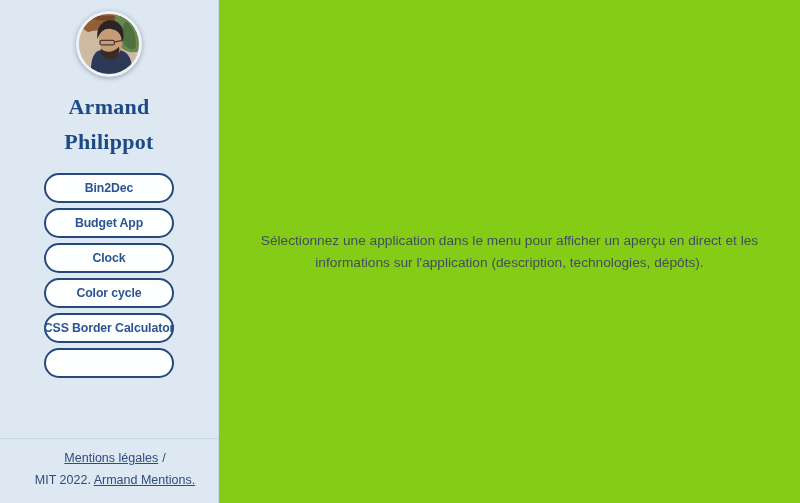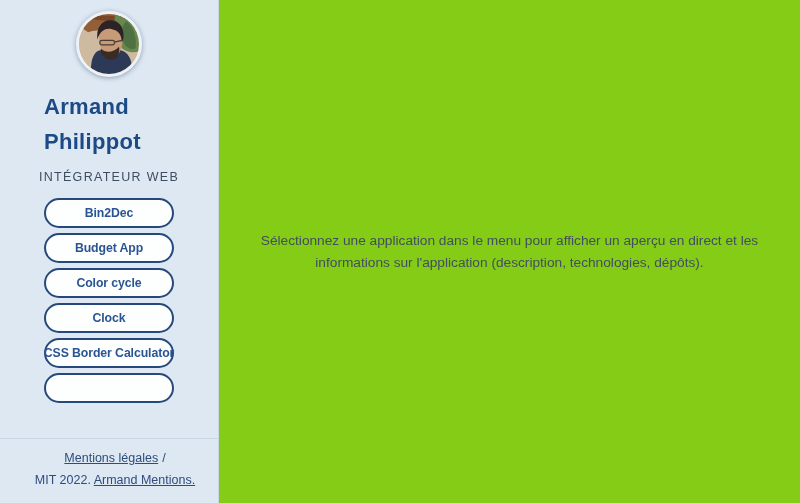--- a/index.html
+++ b/index.html
@@ -29,26 +29,27 @@
     border-radius: 50%;
     border: 3px solid #eef2f6;
     box-shadow: 0 1px 5px rgba(50, 70, 100, 0.45);
     overflow: hidden;
     background: #c9b79e;
   }
   .avatar-wrap svg { display: block; width: 100%; height: 100%; }
   h1.name {
     margin-top: 12px;
     width: 130px;
-    text-align: left;
+    text-align: center;
     font-size: 22px;
     line-height: 35px;
     font-weight: bold;
     color: #1d4a85;
     letter-spacing: 0.3px;
+    font-family: Liberation Serif, serif;
   }
   .role {
     margin-top: 11px;
     font-size: 12.5px;
     letter-spacing: 1.3px;
     color: #3e4d5f;
     white-space: nowrap;
   }
   .apps-heading {
     margin-top: 21px;
@@ -143,28 +144,27 @@
           <path d="M20,24 C20,12 28,6 36,7 C44,8 49,14 49,24 C49,28 48,30 47,31 C47,24 44,20 40,18 C32,14 24,16 20,28 Z" fill="#2b2326"></path>
           <path d="M24,44 C28,50 36,52 42,48 C44,44 45,40 44,36 C38,42 30,44 24,38 Z" fill="#3a2c24"></path>
           <rect x="23" y="29" width="16" height="5" rx="2" fill="none" stroke="#4a3c34" stroke-width="1.4"></rect>
           <path d="M39,31 L47,29" stroke="#4a3c34" stroke-width="1.4" fill="none"></path>
         </g>
       </svg>
     </div>
 
     <h1 class="name">Armand Philippot</h1>
 
-    <div class="role">INTÉGRATEUR WEB</div>
 
 
     <nav class="apps-list">
       <button class="app-btn">Bin2Dec</button>
       <button class="app-btn">Budget App</button>
+      <button class="app-btn">Clock</button>
       <button class="app-btn">Color cycle</button>
-      <button class="app-btn">Clock</button>
       <button class="app-btn">CSS Border Calculator</button>
       <button class="app-btn"></button>
     </nav>
 
     <footer class="sidebar-footer">
       <div>
         <a>Mentions légales</a><span class="slash">/</span>
       </div>
       <div>
         <span>MIT 2022.</span>

